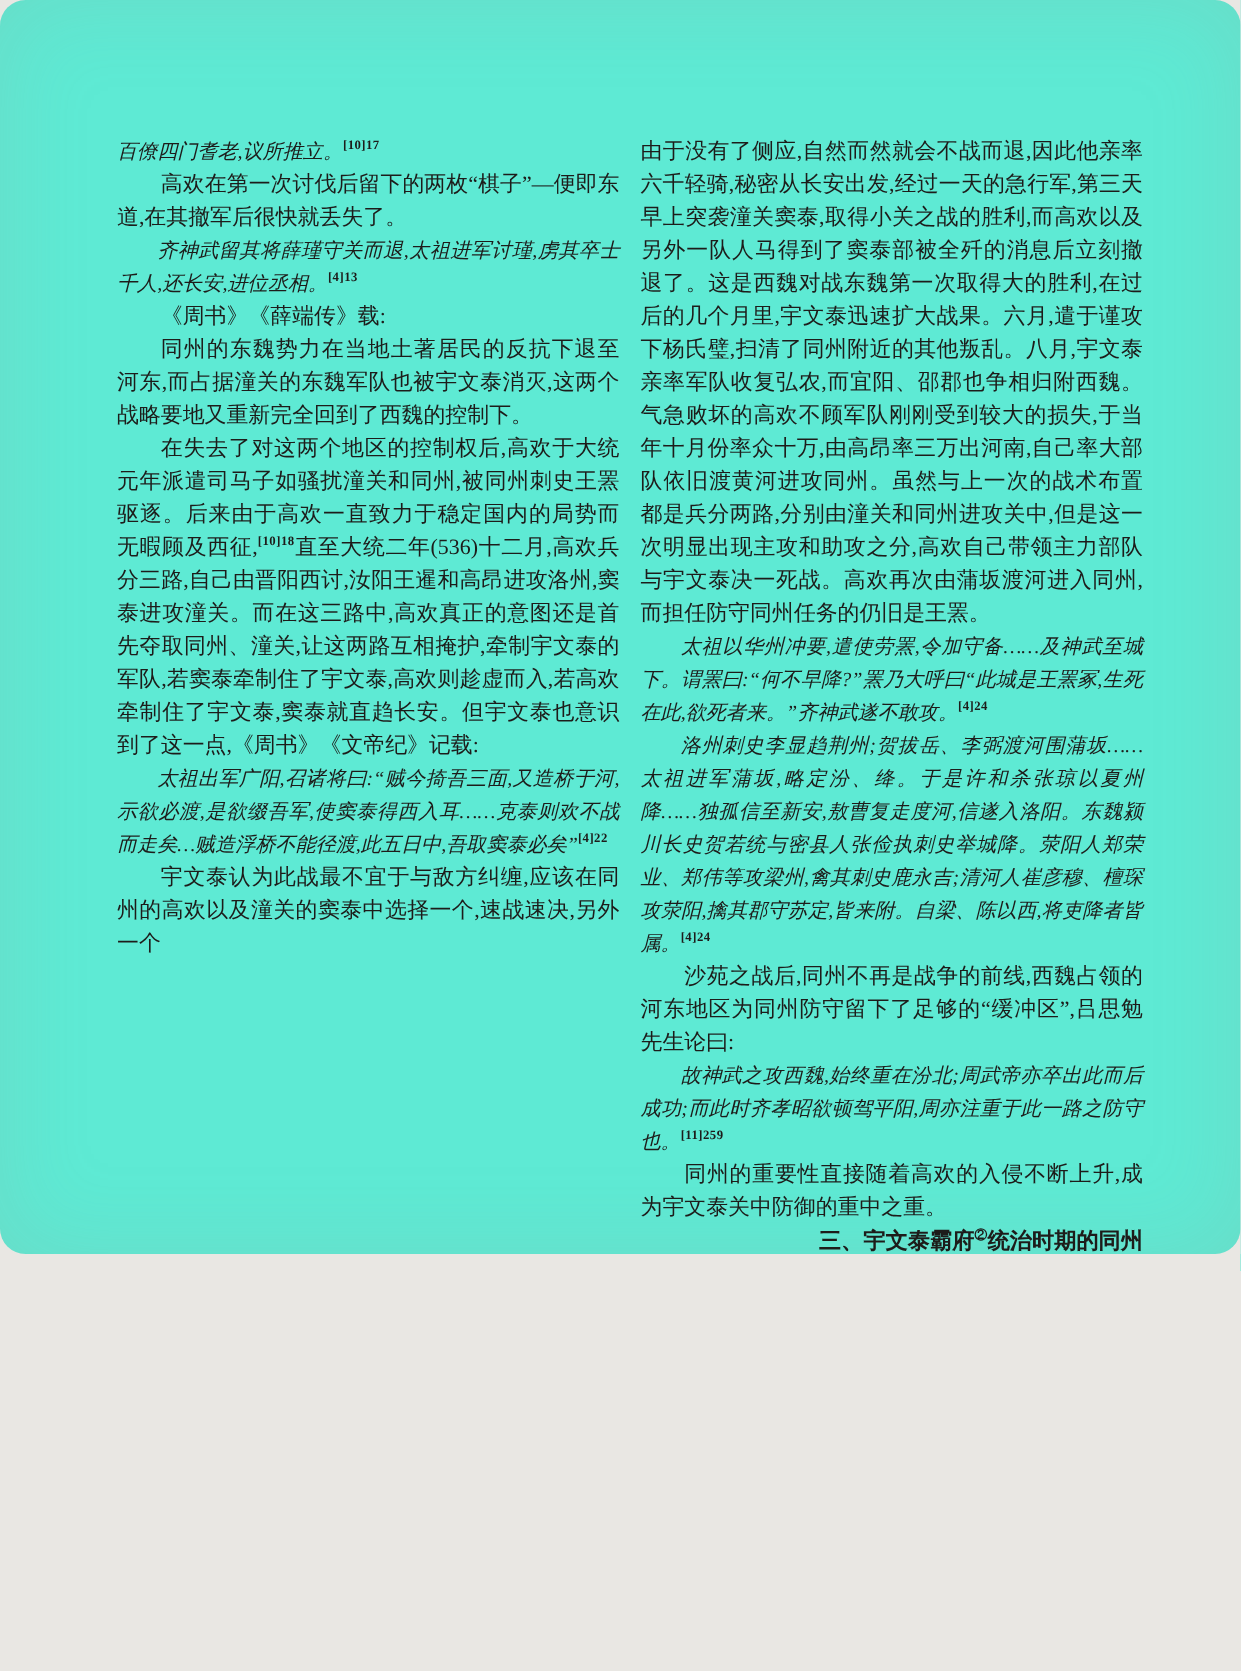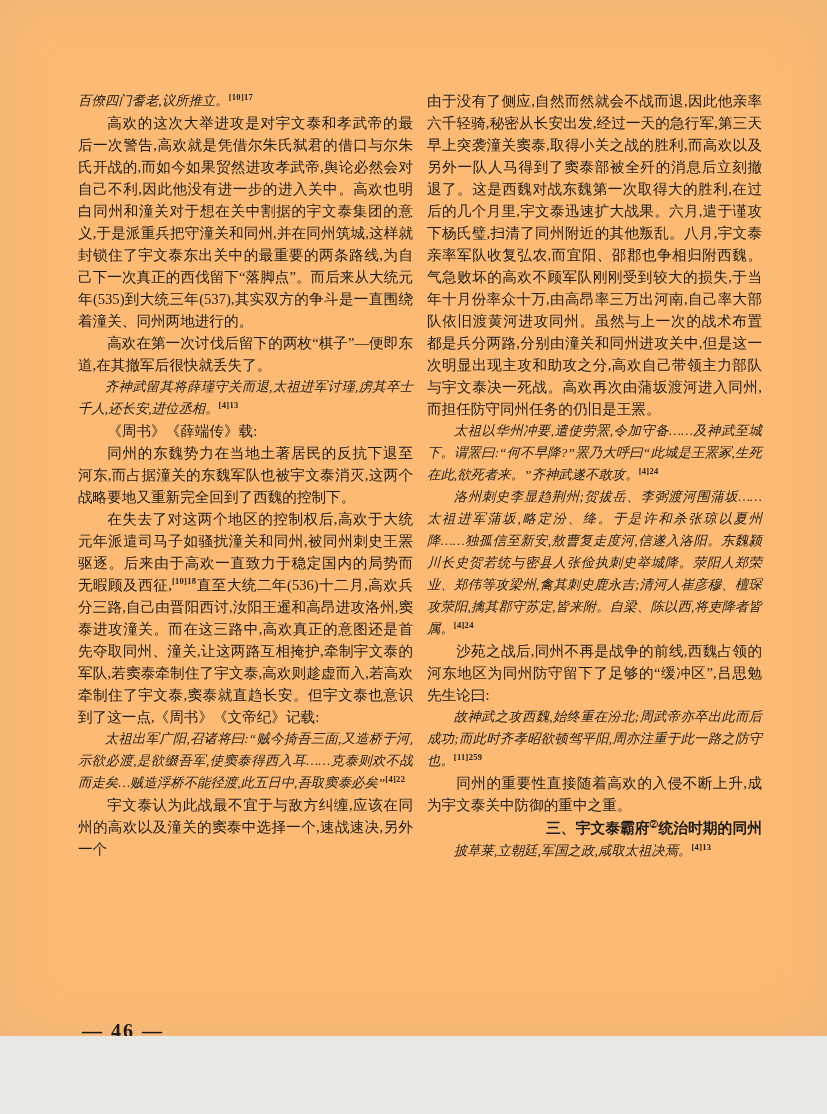--- a/index.html
+++ b/index.html
@@ -1,23 +1,24 @@
 <!DOCTYPE html>
 <html lang="zh"><head>
 <meta charset="utf-8">
 <style>
   html,body { margin:0; padding:0; background:#e9e7e3; }
   .page {
     position:relative;
-    width:827px; height:1036px;
+    width:827px; height:836px;
     margin:0 auto;
-    background:#fdba74;
+    background:#5eead4;
     box-shadow: inset 0 0 60px rgba(160,155,145,0.18);
     color:#1d1c1a;
     overflow:hidden;
+    border-radius:17px;
   }
   .columns {
     position:absolute; left:78px; top:90px; width:684px;
     display:flex; gap:14px; align-items:flex-start;
   }
   .col { width:335px; }
   p { margin:0; padding:0; text-align:justify; }
   .para {
     font-family:"Liberation Serif","DejaVu Serif",serif;
     font-size:14.6px; line-height:22px;
@@ -49,21 +50,20 @@
   }
 </style>
 </head>
 <body>
 
 <div class="page">
   <div class="columns">
 
     <div class="col">
       <p class="quote cont"><span>百僚四门耆老,议所推立。</span><sup class="ref">[10]17</sup></p>
-      <p class="para"><span>高欢的这次大举进攻是对宇文泰和孝武帝的最后一次警告,高欢就是凭借尔朱氏弑君的借口与尔朱氏开战的,而如今如果贸然进攻孝武帝,舆论必然会对自己不利,因此他没有进一步的进入关中。高欢也明白同州和潼关对于想在关中割据的宇文泰集团的意义,于是派重兵把守潼关和同州,并在同州筑城,这样就封锁住了宇文泰东出关中的最重要的两条路线,为自己下一次真正的西伐留下“落脚点”。而后来从大统元年(535)到大统三年(537),其实双方的争斗是一直围绕着潼关、同州两地进行的。</span></p>
       <p class="para"><span>高欢在第一次讨伐后留下的两枚“棋子”—便即东道,在其撤军后很快就丢失了。</span></p>
       <p class="quote"><span>齐神武留其将薛瑾守关而退,太祖进军讨瑾,虏其卒士千人,还长安,进位丞相。</span><sup class="ref">[4]13</sup></p>
       <p class="para"><span>《周书》《薛端传》载:</span></p>
       <p class="para"><span>同州的东魏势力在当地土著居民的反抗下退至河东,而占据潼关的东魏军队也被宇文泰消灭,这两个战略要地又重新完全回到了西魏的控制下。</span></p>
       <p class="para"><span>在失去了对这两个地区的控制权后,高欢于大统元年派遣司马子如骚扰潼关和同州,被同州刺史王罴驱逐。后来由于高欢一直致力于稳定国内的局势而无暇顾及西征,</span><sup class="ref">[10]18</sup><span>直至大统二年(536)十二月,高欢兵分三路,自己由晋阳西讨,汝阳王暹和高昂进攻洛州,窦泰进攻潼关。而在这三路中,高欢真正的意图还是首先夺取同州、潼关,让这两路互相掩护,牵制宇文泰的军队,若窦泰牵制住了宇文泰,高欢则趁虚而入,若高欢牵制住了宇文泰,窦泰就直趋长安。但宇文泰也意识到了这一点,《周书》《文帝纪》记载:</span></p>
       <p class="quote"><span>太祖出军广阳,召诸将曰:“贼今掎吾三面,又造桥于河,示欲必渡,是欲缀吾军,使窦泰得西入耳……克泰则欢不战而走矣…贼造浮桥不能径渡,此五日中,吾取窦泰必矣”</span><sup class="ref">[4]22</sup></p>
       <p class="para"><span>宇文泰认为此战最不宜于与敌方纠缠,应该在同州的高欢以及潼关的窦泰中选择一个,速战速决,另外一个</span></p>
     </div>
 
     <div class="col">

